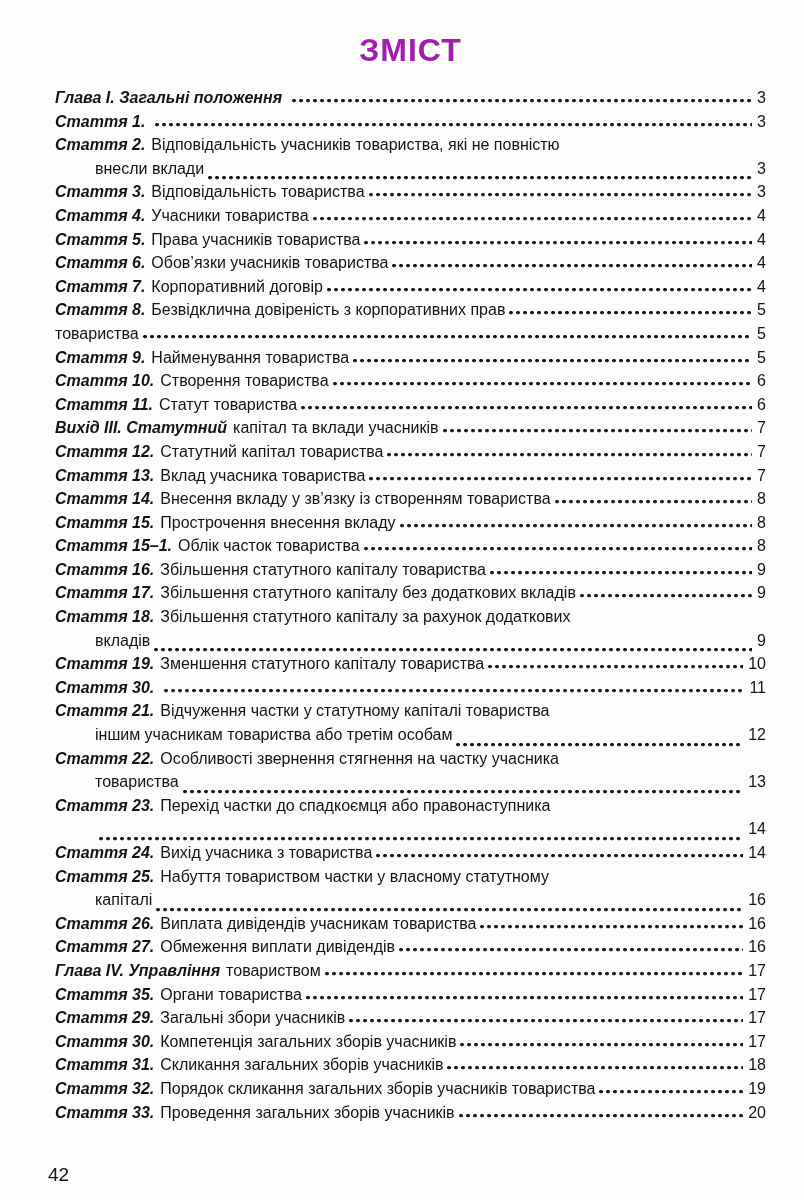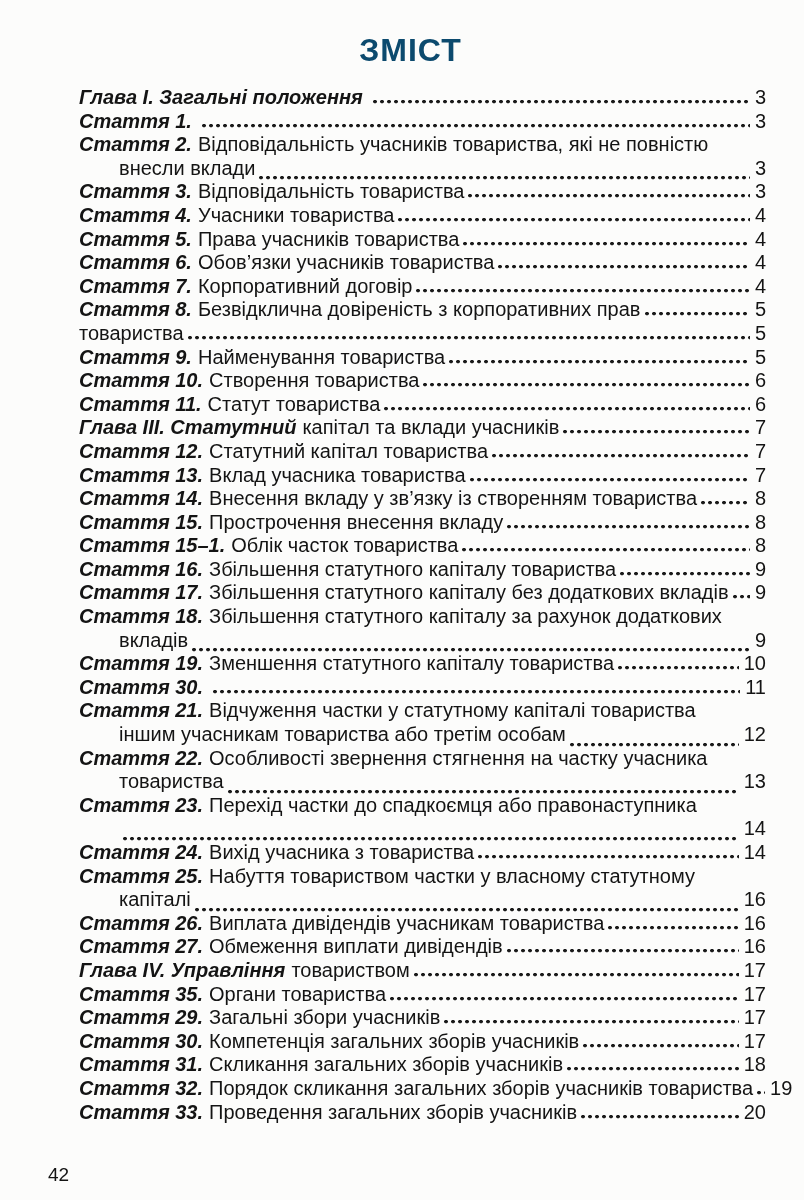--- a/index.html
+++ b/index.html
@@ -20,26 +20,25 @@
     height: 1200px;
     padding: 34px 38px 0 55px;
   }
   .doc-title {
     margin: 0 0 20px 0;
     font-size: 32px;
     line-height: 32px;
     font-weight: 700;
     letter-spacing: 1px;
     text-align: center;
-    color: #0c4a6e;
+    color: #a21caf;
   }
   .toc {
-    font-size: 20px;
+    font-size: 16px;
     line-height: 23.6px;
-    margin-left: 24px;
   }
   .row {
     display: flex;
     align-items: baseline;
   }
   .row.indent {
     padding-left: 40px;
     align-items: flex-end;
   }
   .label {
@@ -151,21 +150,21 @@
     <span class="dots"></span>
     <span class="pg">6</span>
   </div>
       <div class="row">
     <span class="label">Стаття 11.</span>
     <span class="text">Статут товариства</span>
     <span class="dots"></span>
     <span class="pg">6</span>
   </div>
       <div class="row">
-    <span class="label">Глава III. Статутний</span>
+    <span class="label">Вихід III. Статутний</span>
     <span class="text">капітал та вклади учасників</span>
     <span class="dots"></span>
     <span class="pg">7</span>
   </div>
       <div class="row">
     <span class="label">Стаття 12.</span>
     <span class="text">Статутний капітал товариства</span>
     <span class="dots"></span>
     <span class="pg">7</span>
   </div>

